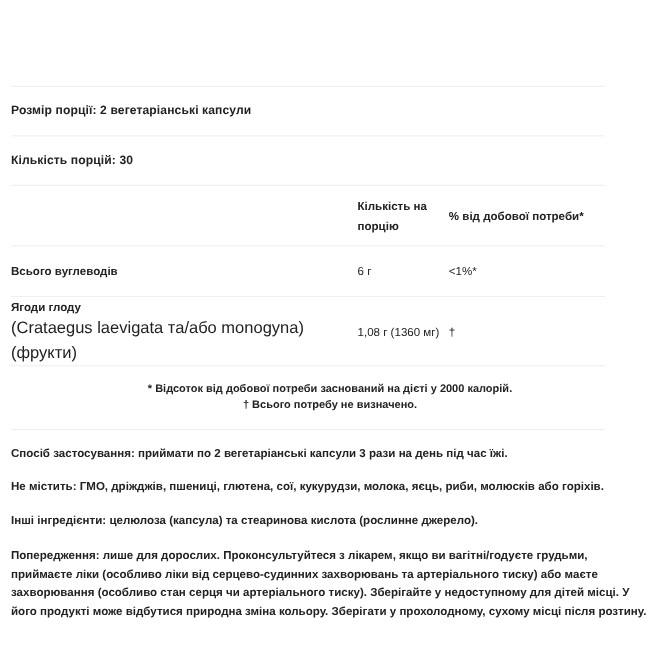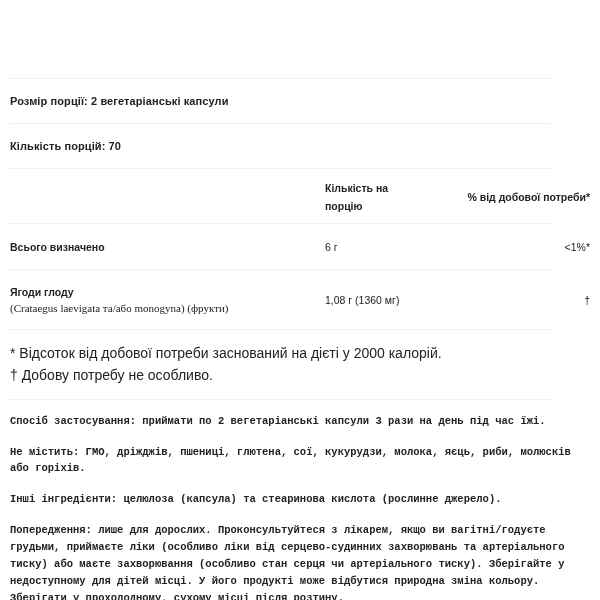--- a/index.html
+++ b/index.html
@@ -54,21 +54,20 @@
     box-sizing: border-box;
   }
   .col-amount {
     width: 83px;
     flex: 0 0 83px;
     box-sizing: border-box;
   }
   .col-dv {
     flex: 1 1 auto;
     box-sizing: border-box;
-    text-align: right;
   }
   .th {
     font-size: 10.5px;
     font-weight: bold;
     color: #222222;
     line-height: 1.35;
   }
   .data-row {
     min-height: 45px;
     align-items: center;
@@ -76,45 +75,44 @@
   .data-row.tall {
     min-height: 59px;
   }
   .cell-label {
     font-size: 10.5px;
     font-weight: bold;
     color: #222222;
     line-height: 1.45;
   }
   .cell-sub {
-    font-size: 11px;
+    font-size: 15px;
     font-weight: normal;
     color: #222222;
     line-height: 1.45;
     display: block;
-    font-family: Liberation Serif, serif;
   }
   .cell-value {
     font-size: 10.5px;
     font-weight: normal;
     color: #222222;
     line-height: 1.45;
   }
   .footnotes {
     padding: 13px 0 13px 0;
   }
   .footnote {
-    font-size: 14px;
-    font-weight: normal;
+    font-size: 10px;
+    font-weight: bold;
     color: #222222;
     line-height: 1.55;
+    text-align: center;
   }
   .paragraphs {
     padding-top: 14px;
-    font-family: Liberation Mono, monospace;
   }
   .para {
     font-size: 10.5px;
     font-weight: bold;
     color: #222222;
     line-height: 1.5;
     margin: 0 0 15px 0;
     max-width: 580px;
   }
   .para:last-child {
@@ -138,42 +136,42 @@
 
   <hr class="divider">
 
   <div class="row serving-row">
     <span class="serving-text">Розмір порції: 2 вегетаріанські капсули</span>
   </div>
 
   <hr class="divider">
 
   <div class="row serving-row">
-    <span class="serving-text">Кількість порцій: 70</span>
+    <span class="serving-text">Кількість порцій: 30</span>
   </div>
 
   <hr class="divider">
 
   <div class="row thead">
     <div class="col-name">
       <span class="th"></span>
     </div>
     <div class="col-amount">
       <span class="th">Кількість на порцію</span>
     </div>
     <div class="col-dv">
       <span class="th">% від добової потреби*</span>
     </div>
   </div>
 
   <hr class="divider">
 
   <div class="row data-row">
     <div class="col-name">
-      <span class="cell-label">Всього визначено</span>
+      <span class="cell-label">Всього вуглеводів</span>
     </div>
     <div class="col-amount">
       <span class="cell-value">6 г</span>
     </div>
     <div class="col-dv">
       <span class="cell-value">&lt;1%*</span>
     </div>
   </div>
 
   <hr class="divider">
@@ -188,21 +186,21 @@
     </div>
     <div class="col-dv">
       <span class="cell-value">†</span>
     </div>
   </div>
 
   <hr class="divider">
 
   <div class="footnotes">
     <div class="footnote">* Відсоток від добової потреби заснований на дієті у 2000 калорій.</div>
-    <div class="footnote">† Добову потребу не особливо.</div>
+    <div class="footnote">† Всього потребу не визначено.</div>
   </div>
 
   <hr class="divider">
 
   <div class="paragraphs">
     <p class="para">Спосіб застосування: приймати по 2 вегетаріанські капсули 3 рази на день під час їжі.</p>
     <p class="para">Не містить: ГМО, дріжджів, пшениці, глютена, сої, кукурудзи, молока, яєць, риби, молюсків або горіхів.</p>
     <p class="para">Інші інгредієнти: целюлоза (капсула) та стеаринова кислота (рослинне джерело).</p>
     <p class="warning">Попередження: лише для дорослих. Проконсультуйтеся з лікарем, якщо ви вагітні/годуєте грудьми, приймаєте ліки (особливо ліки від серцево-судинних захворювань та артеріального тиску) або маєте захворювання (особливо стан серця чи артеріального тиску). Зберігайте у недоступному для дітей місці. У його продукті може відбутися природна зміна кольору. Зберігати у прохолодному, сухому місці після розтину.</p>
   </div>

